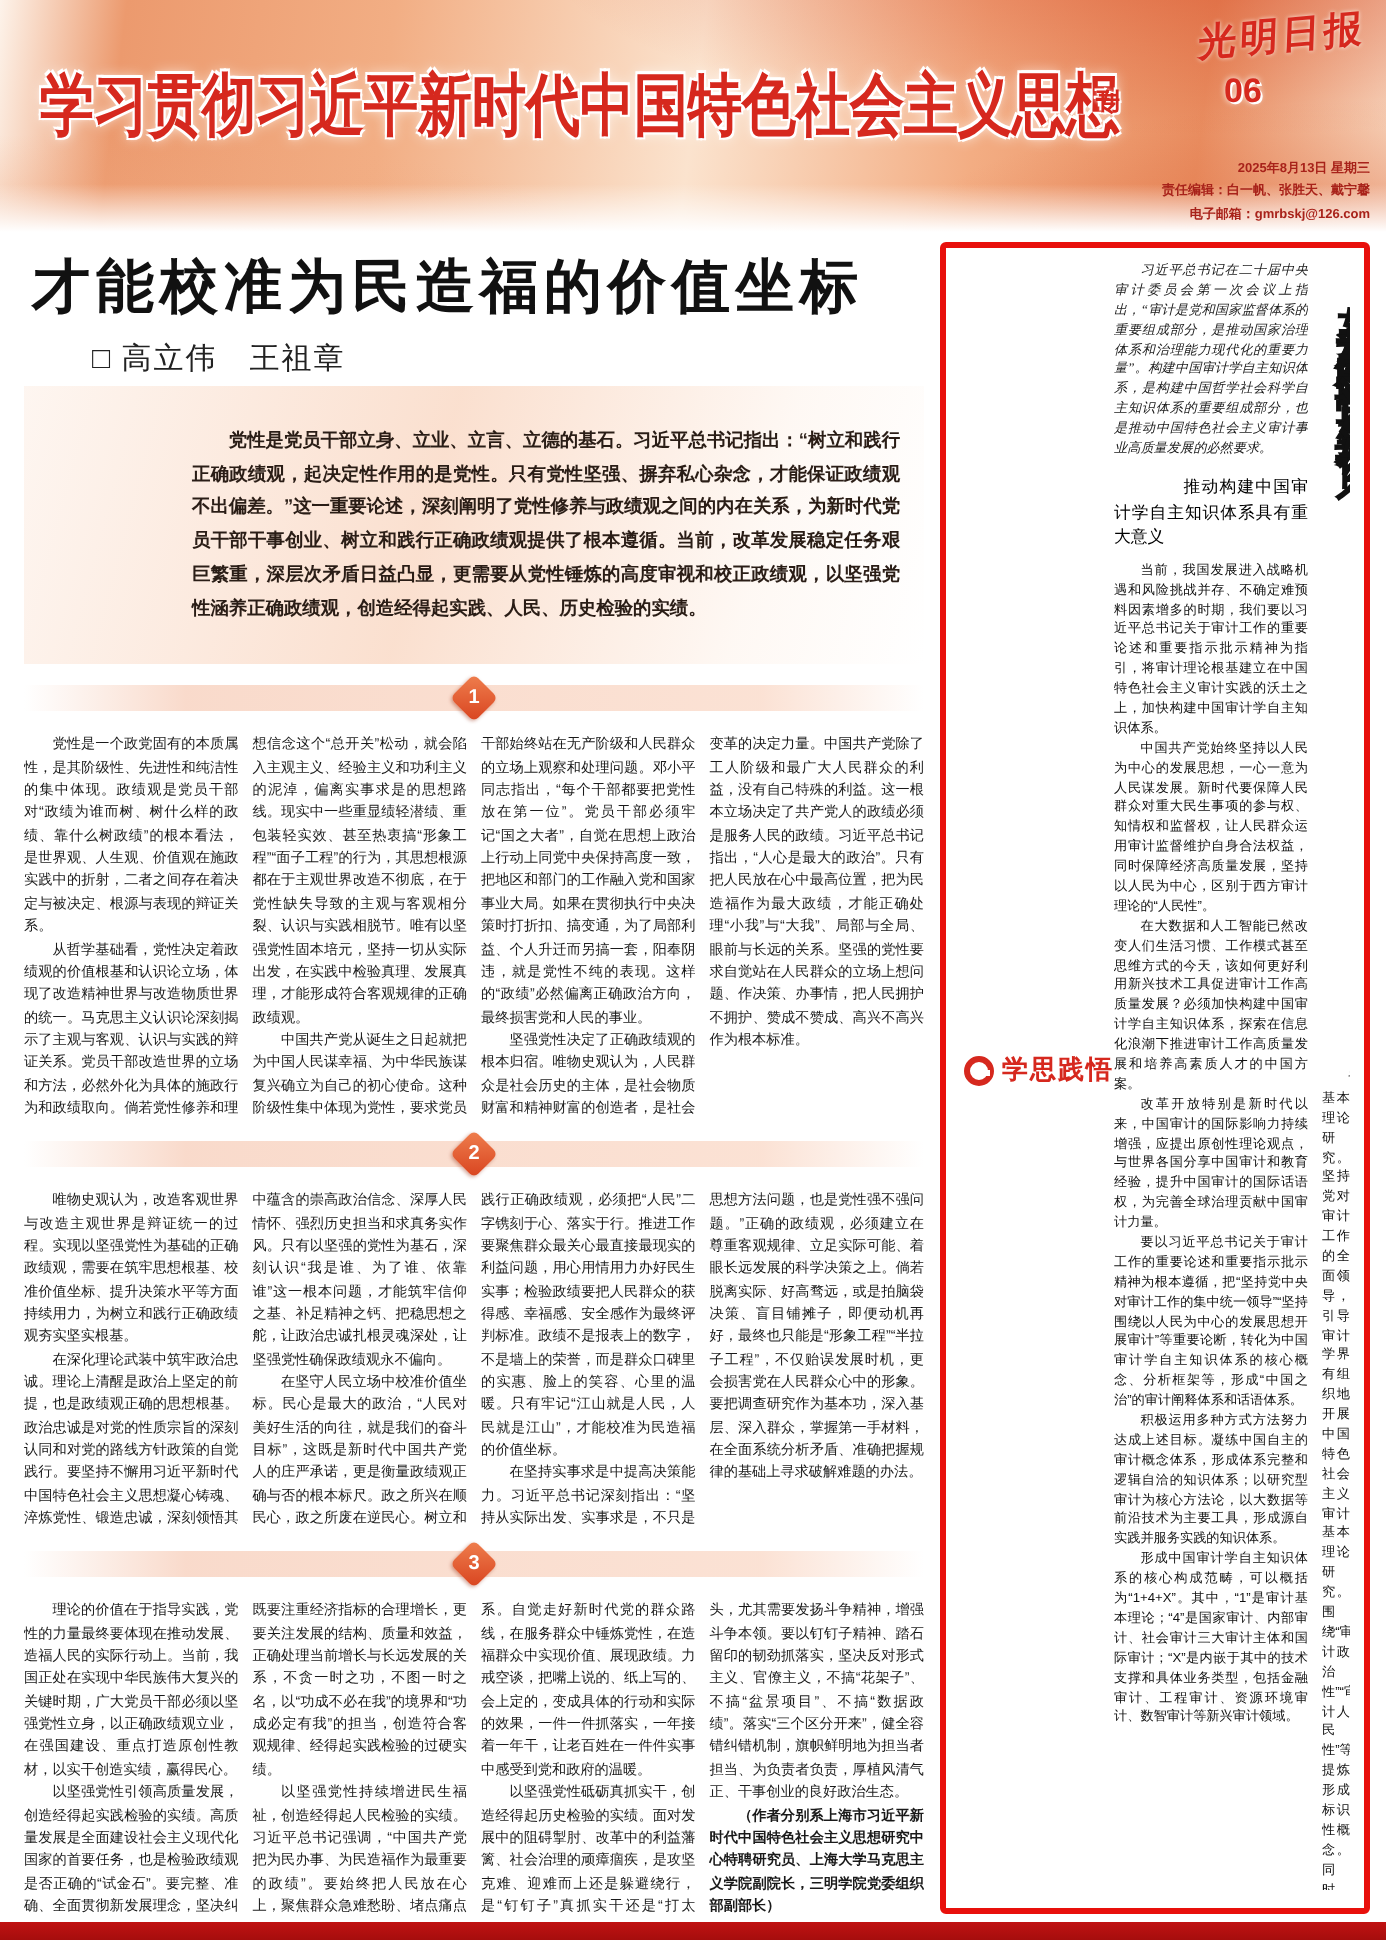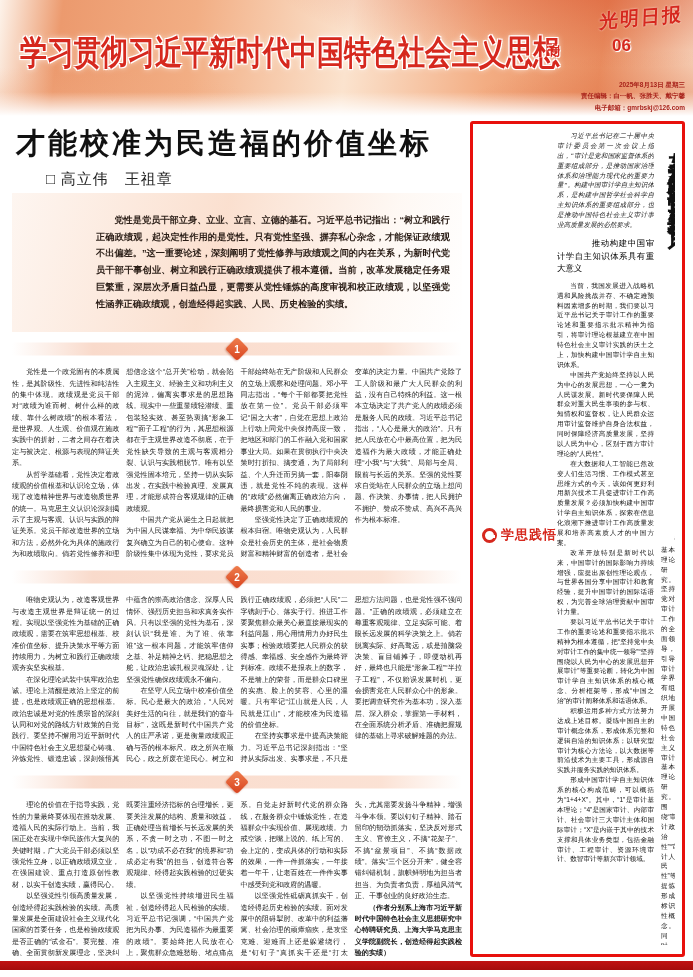--- a/index.html
+++ b/index.html
@@ -172,21 +172,21 @@
     <div class="marker-row">
       <div class="diamond">
           <span>3</span>
         </div>
     </div>
     <div class="cols">
         <p class="p t-para">理论的价值在于指导实践，党性的力量最终要体现在推动发展、造福人民的实际行动上。当前，我国正处在实现中华民族伟大复兴的关键时期，广大党员干部必须以坚强党性立身，以正确政绩观立业，在强国建设、重点打造原创性教材，以实干创造实绩，赢得民心。</p>
         <p class="p t-para">以坚强党性引领高质量发展，创造经得起实践检验的实绩。高质量发展是全面建设社会主义现代化国家的首要任务，也是检验政绩观是否正确的“试金石”。要完整、准确、全面贯彻新发展理念，坚决纠正单纯以GDP增长论英雄的偏向，坚决杜绝以牺牲环境、透支未来换取一时一地增长的短视行为。既要注重经济指标的合理增长，更要关注发展的结构、质量和效益，正确处理当前增长与长远发展的关系，不贪一时之功，不图一时之名，以“功成不必在我”的境界和“功成必定有我”的担当，创造符合客观规律、经得起实践检验的过硬实绩。</p>
         <p class="p t-para">以坚强党性持续增进民生福祉，创造经得起人民检验的实绩。习近平总书记强调，“中国共产党把为民办事、为民造福作为最重要的政绩”。要始终把人民放在心上，聚焦群众急难愁盼、堵点痛点问题。既立足当前，解决好群众最关心的民生问题，又着眼长远，正确处理尽力而为与量力而行的关系。自觉走好新时代党的群众路线，在服务群众中锤炼党性，在造福群众中实现价值、展现政绩。力戒空谈，把嘴上说的、纸上写的、会上定的，变成具体的行动和实际的效果，一件一件抓落实，一年接着一年干，让老百姓在一件件实事中感受到党和政府的温暖。</p>
         <p class="p t-para">以坚强党性砥砺真抓实干，创造经得起历史检验的实绩。面对发展中的阻碍掣肘、改革中的利益藩篱、社会治理的顽瘴痼疾，是攻坚克难、迎难而上还是躲避绕行，是“钉钉子”真抓实干还是“打太极”搞变通，折射出的是截然不同的政绩观。当前，改革进入攻坚期和深水区，剩下的都是难啃的硬骨头，尤其需要发扬斗争精神，增强斗争本领。要以钉钉子精神、踏石留印的韧劲抓落实，坚决反对形式主义、官僚主义，不搞“花架子”、不搞“盆景项目”、不搞“数据政绩”。落实“三个区分开来”，健全容错纠错机制，旗帜鲜明地为担当者担当、为负责者负责，厚植风清气正、干事创业的良好政治生态。</p>
-        <p class="p t-attribution">（作者分别系上海市习近平新时代中国特色社会主义思想研究中心特聘研究员、上海大学马克思主义学院副院长，创造经得起实践检验的实绩）</p>
+        <p class="p t-attribution">（作者分别系上海市习近平新时代中国特色社会主义思想研究中心特聘研究员、上海大学马克思主义学院副院长，三明学院党委组织部副部长）</p>
       </div>
   </div>
 </div>
 
 <div class="sidebar">
   <div class="side-logo-row">
     <span class="g-icon"></span>
     <span class="column-label">学思践悟</span>
   </div>
   <div class="side-cols">

